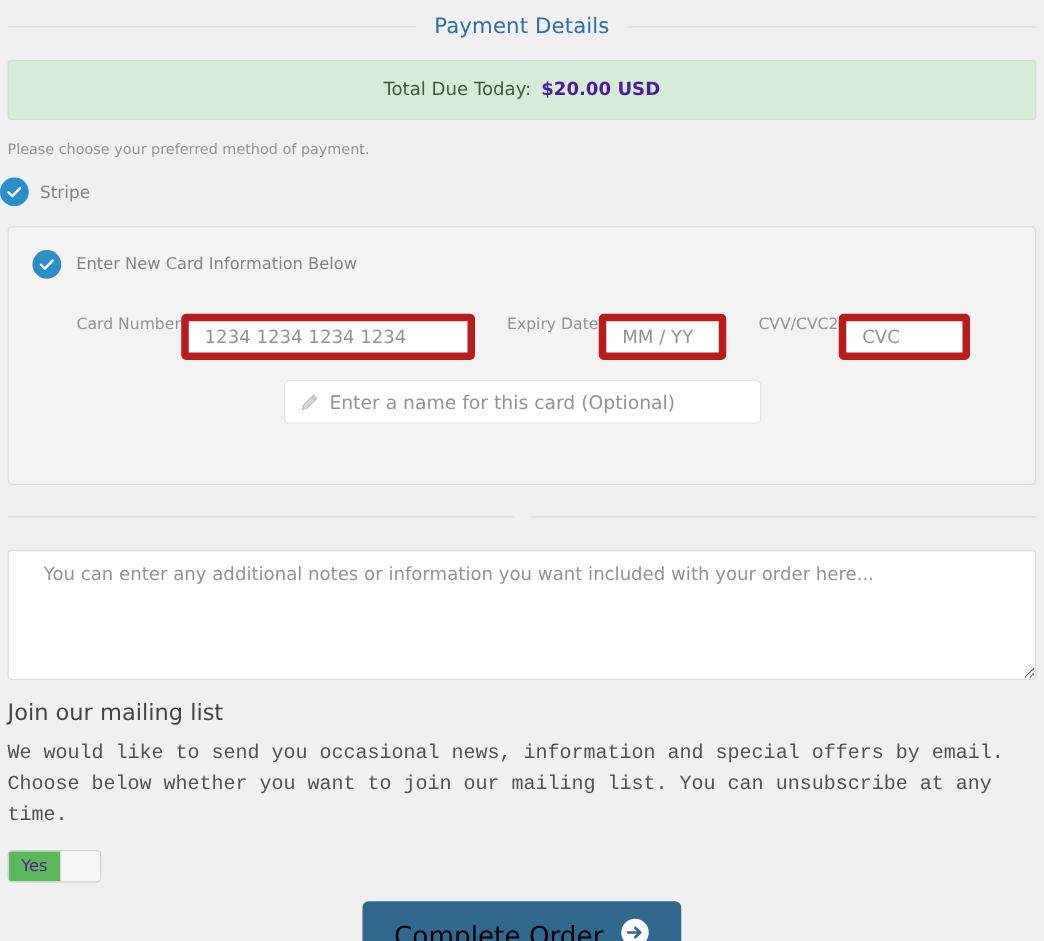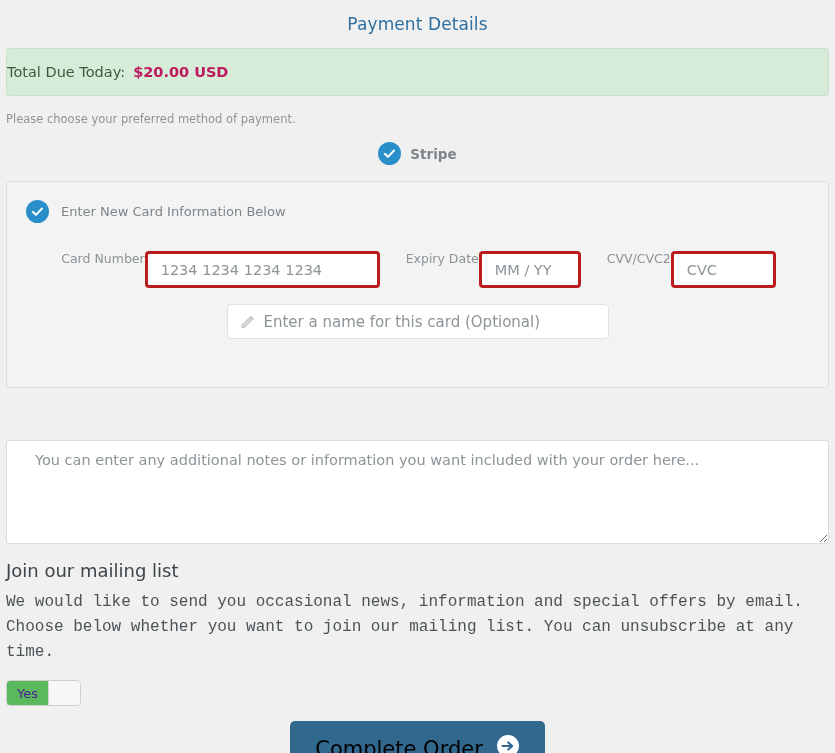--- a/index.html
+++ b/index.html
@@ -18,21 +18,20 @@
   }
 
   
   .section-heading {
     display: flex;
     align-items: center;
     gap: 14px;
     padding: 0 6px;
     margin: 0;
     height: 42px;
-    flex-direction: column;
   }
   .section-heading .rule {
     flex: 1 1 auto;
     height: 1px;
     background: #dcdcdc;
   }
   .section-heading .title {
     flex: 0 0 auto;
     font-size: 17px;
     font-weight: 400;
@@ -43,41 +42,39 @@
 
   
   .total-banner {
     margin: 6px 6px 0 6px;
     height: 48px;
     background: #d6ecd9;
     border: 1px solid #c7e3cc;
     border-radius: 3px;
     display: flex;
     align-items: center;
-    justify-content: flex-start;
+    justify-content: center;
     font-size: 14.5px;
     color: #3c5a3e;
   }
   .total-banner .label { font-weight: 400; }
-  .total-banner .amount { font-weight: 700; margin-left: 8px; color: #be185d; }
+  .total-banner .amount { font-weight: 700; margin-left: 8px; color: #4c1d95; }
 
   
   .choose-line {
     font-size: 11.5px;
     color: #8d9498;
     padding: 16px 6px 0 6px;
   }
 
   
   .gateway-row {
     display: flex;
-    justify-content: center;
     align-items: center;
     padding-top: 16px;
-    font-weight: bold;
   }
   .radio-opt {
     display: inline-flex;
     align-items: center;
     gap: 9px;
     cursor: pointer;
   }
   .check-circle {
     width: 23px;
     height: 23px;
@@ -122,21 +119,21 @@
   }
   .field-group { display: flex; flex-direction: row; }
   .field-label {
     font-size: 12.5px;
     color: #8d9498;
     margin-bottom: 7px;
     padding-left: 2px;
   }
   .field-input {
     height: 37px;
-    border: 3px solid #b91c1c;
+    border: 6px solid #b91c1c;
     border-radius: 4px;
     background: #ffffff;
     font-size: 14.5px;
     font-family: "DejaVu Sans", "Liberation Sans", sans-serif;
     color: #8d9498;
     padding: 0 13px;
     outline: none;
   }
   .field-input::placeholder { color: #8d9498; opacity: 1; }
   .w-card { width: 235px; }

